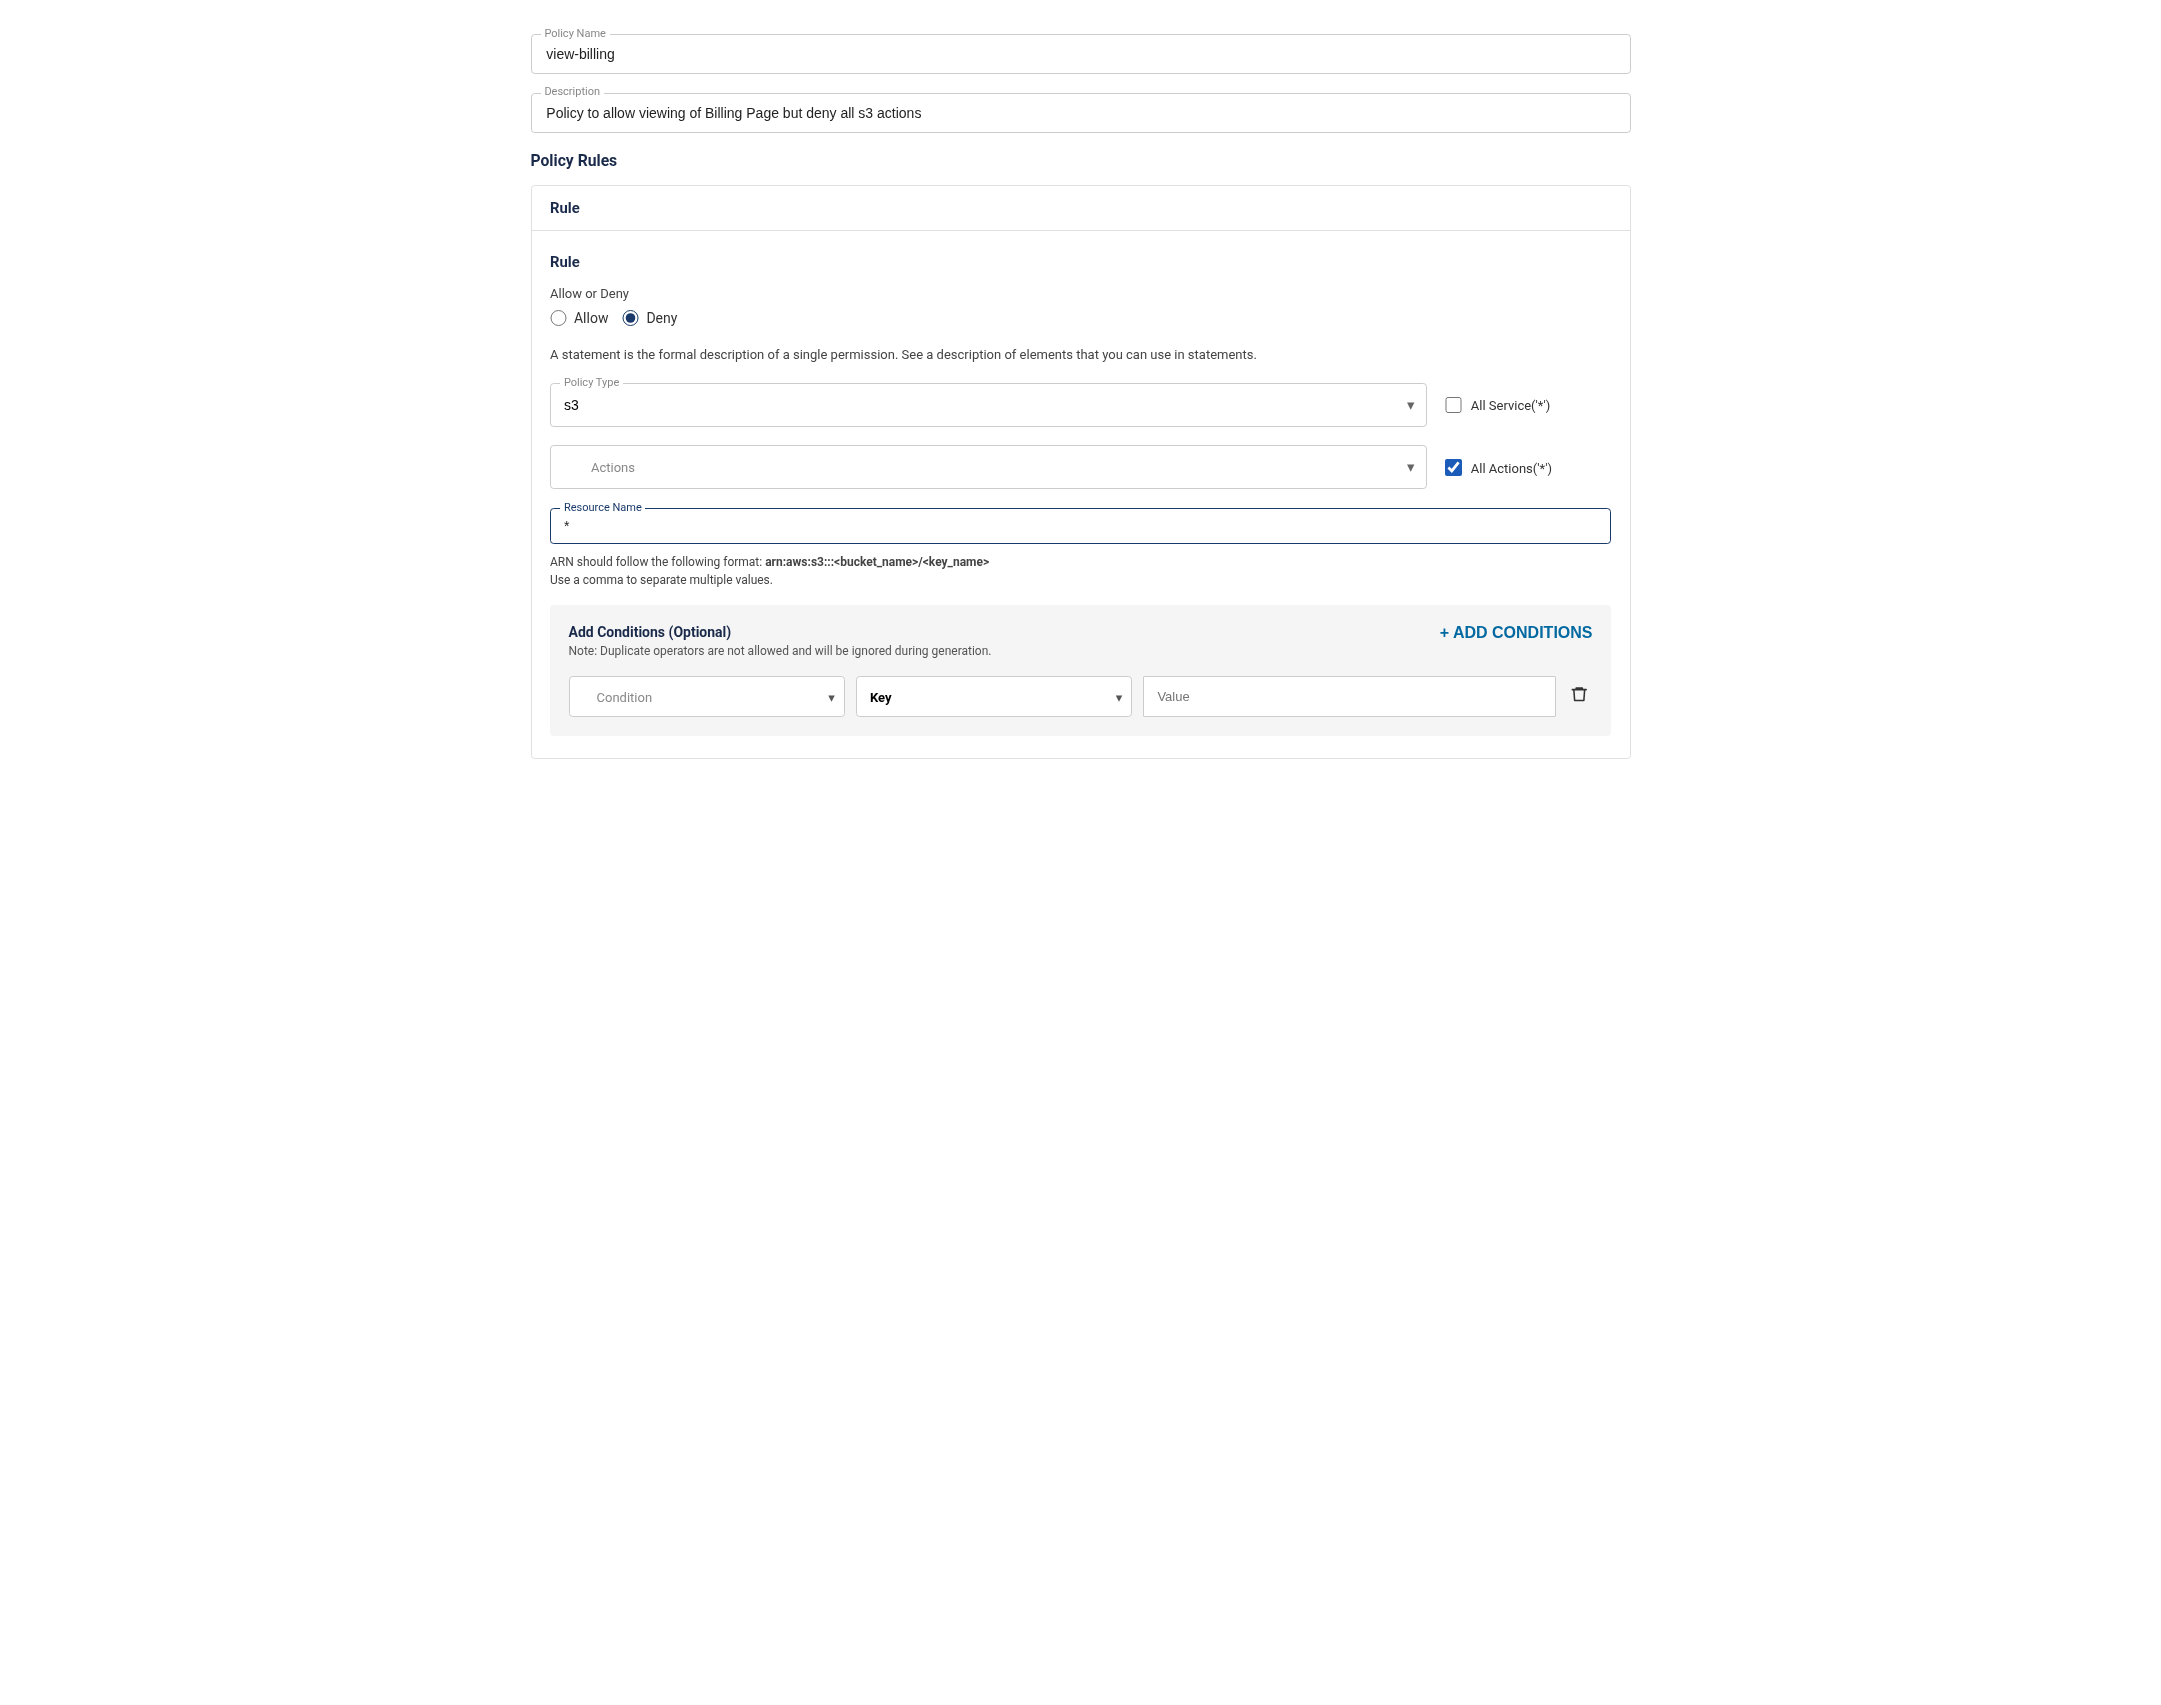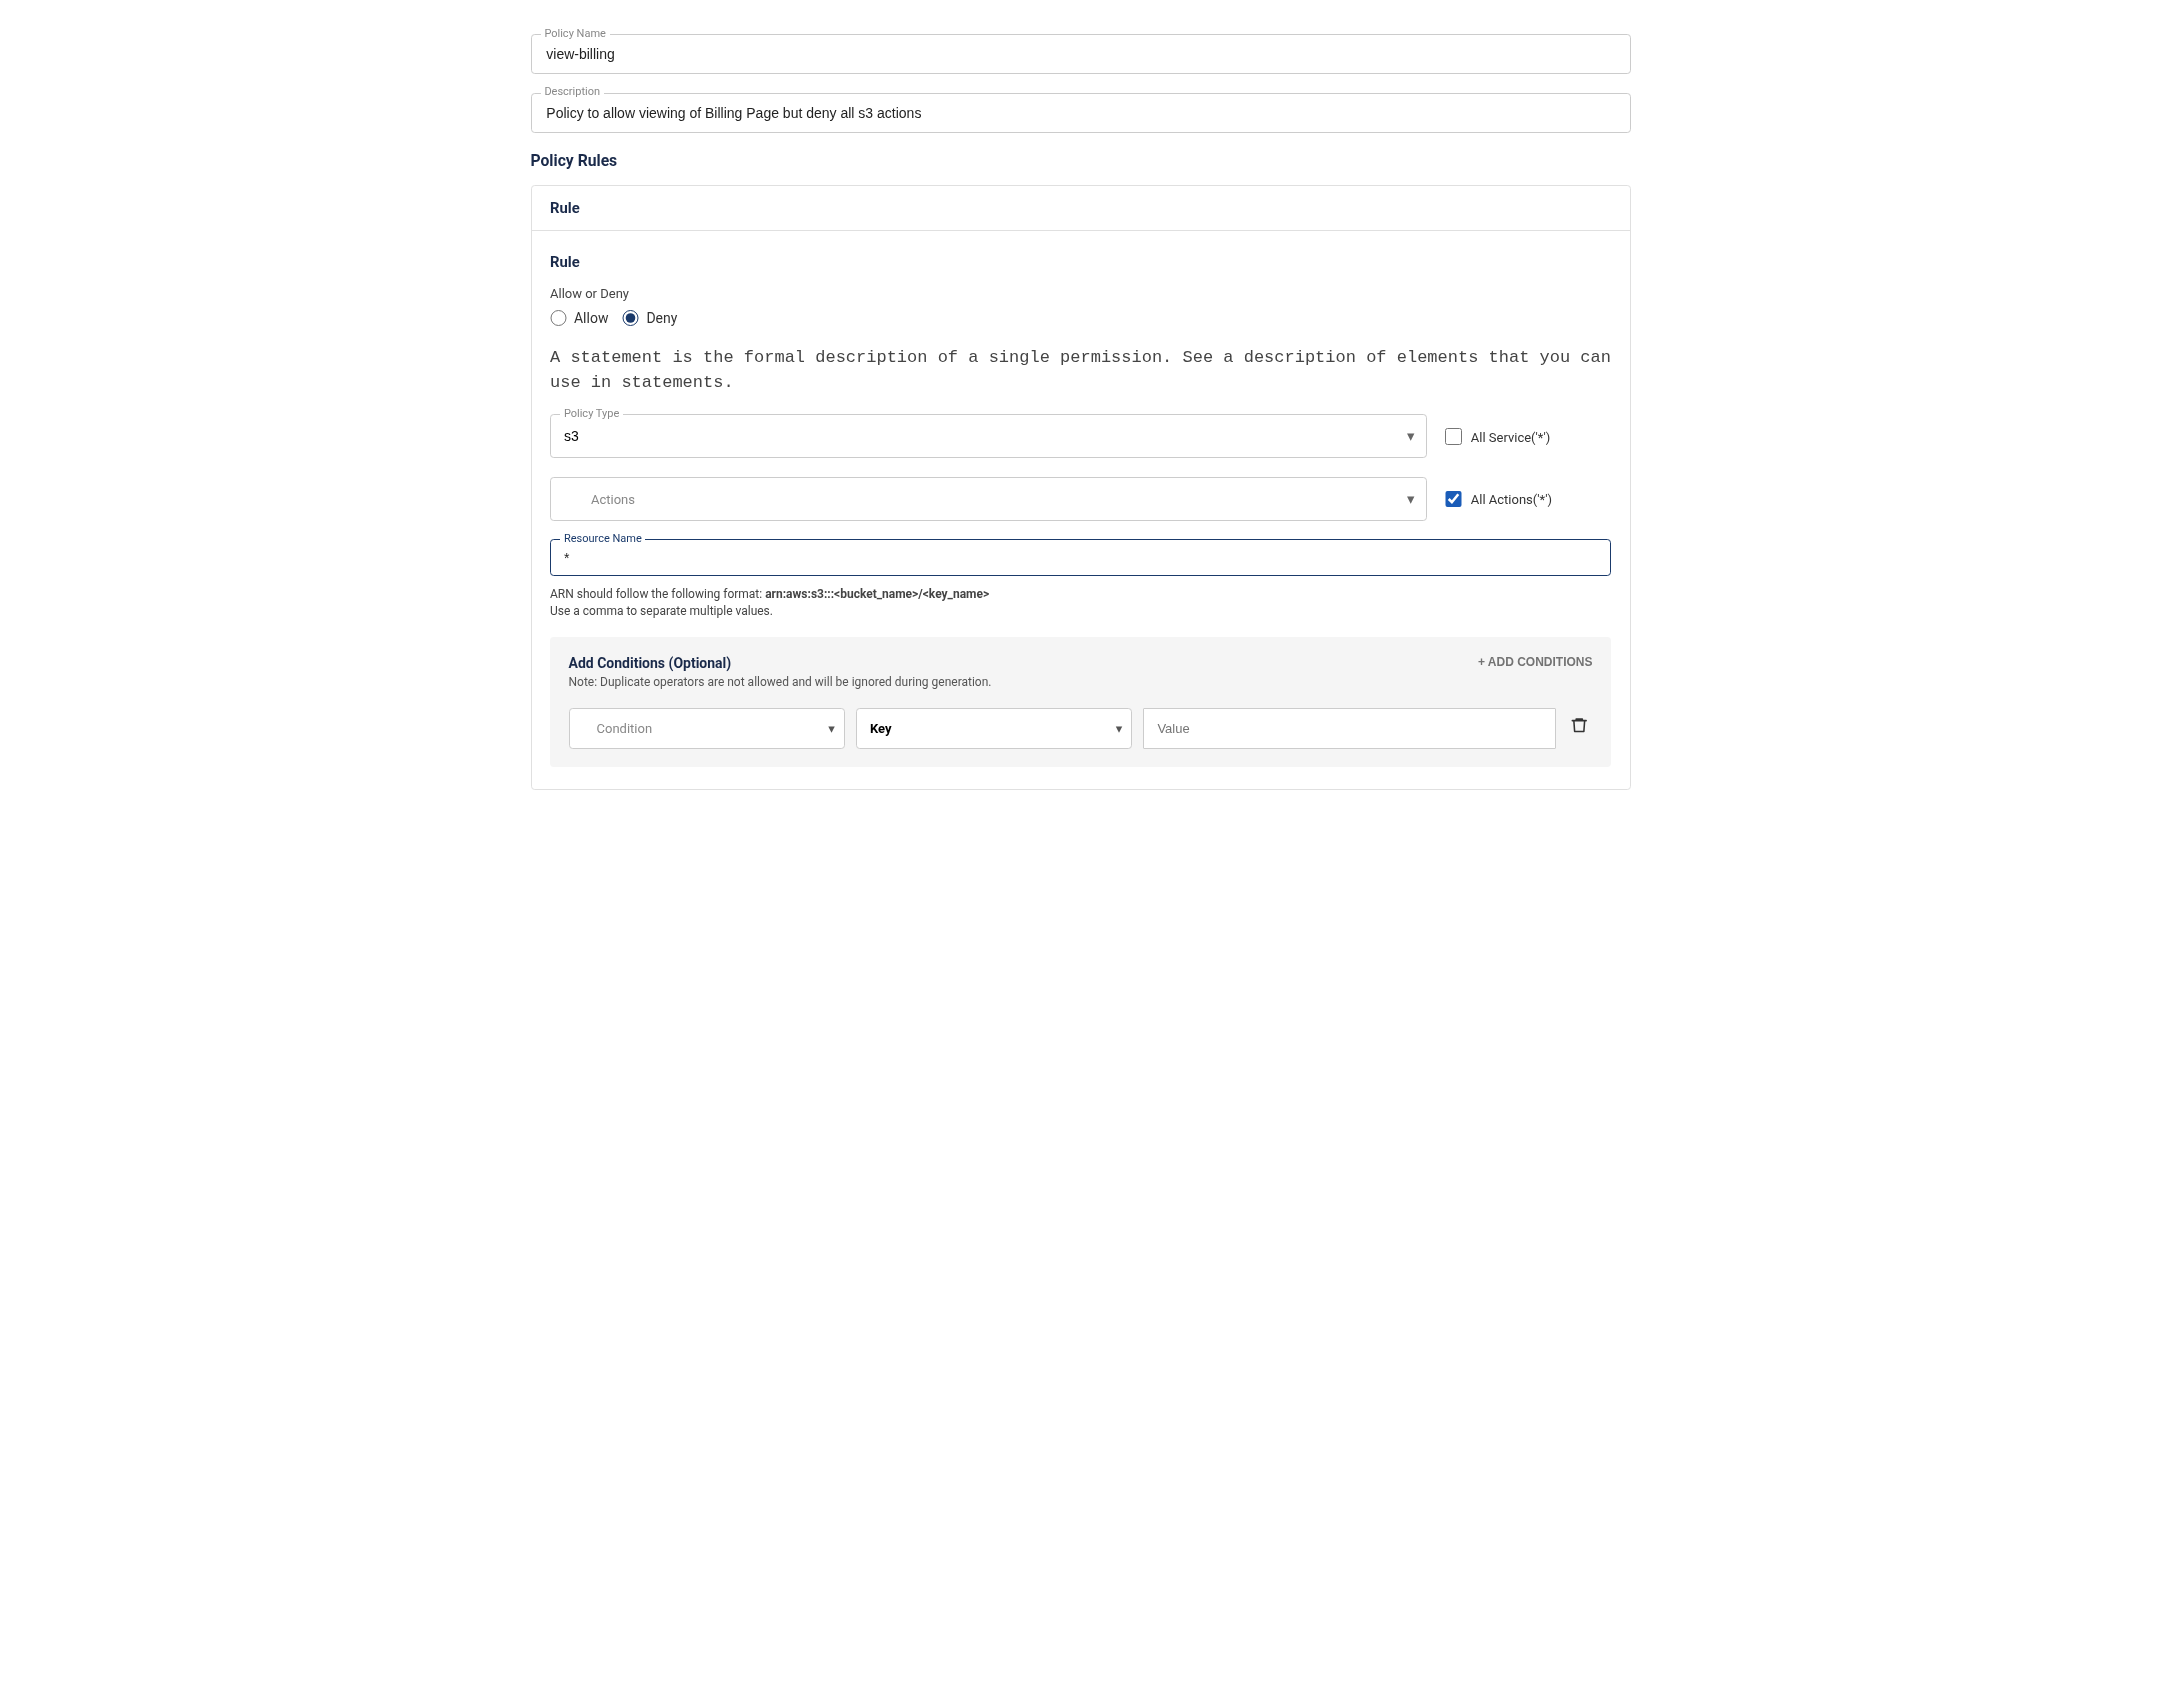--- a/index.html
+++ b/index.html
@@ -87,25 +87,24 @@
       width: 16.6px;
       height: 16.6px;
       accent-color: #1a3a6b;
       cursor: pointer;
     }
     .radio-item label {
       font-size: 14px;
       cursor: pointer;
     }
     .statement-desc {
-      font-size: 17px;
+      font-size: 13px;
       color: #444;
       margin-bottom: 18.5px;
       line-height: 1.5;
-      font-family: Liberation Mono, monospace;
     }
     .policy-type-row {
       display: flex;
       align-items: center;
       gap: 18.5px;
       margin-bottom: 18.5px;
     }
     .select-wrapper {
       position: relative;
       flex: 1;
@@ -206,22 +205,22 @@
       font-size: 14px;
       font-weight: 700;
       color: #1a2a4a;
       margin-bottom: 3.7px;
     }
     .conditions-note {
       font-size: 12px;
       color: #555;
     }
     .add-conditions-btn {
-      color: #737373;
-      font-size: 12px;
+      color: #0369a1;
+      font-size: 16px;
       font-weight: 600;
       background: none;
       border: none;
       cursor: pointer;
       white-space: nowrap;
     }
     .condition-row {
       display: flex;
       align-items: center;
       gap: 11px;

